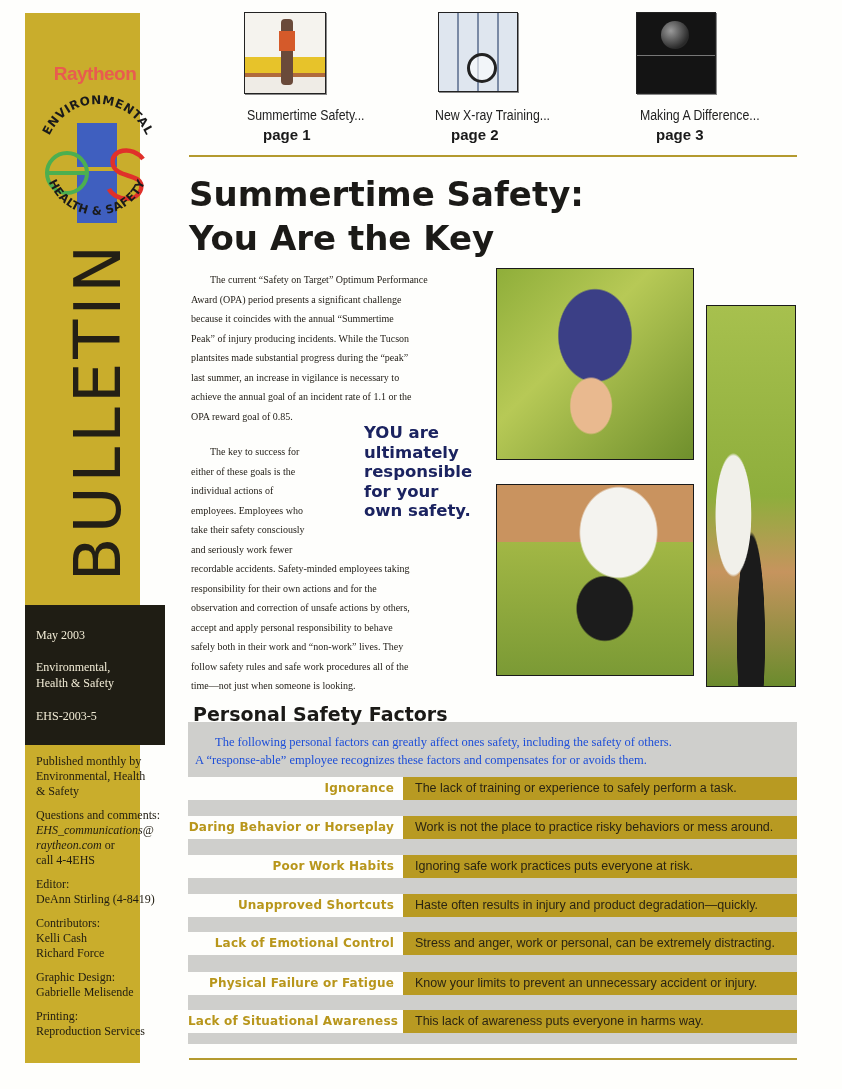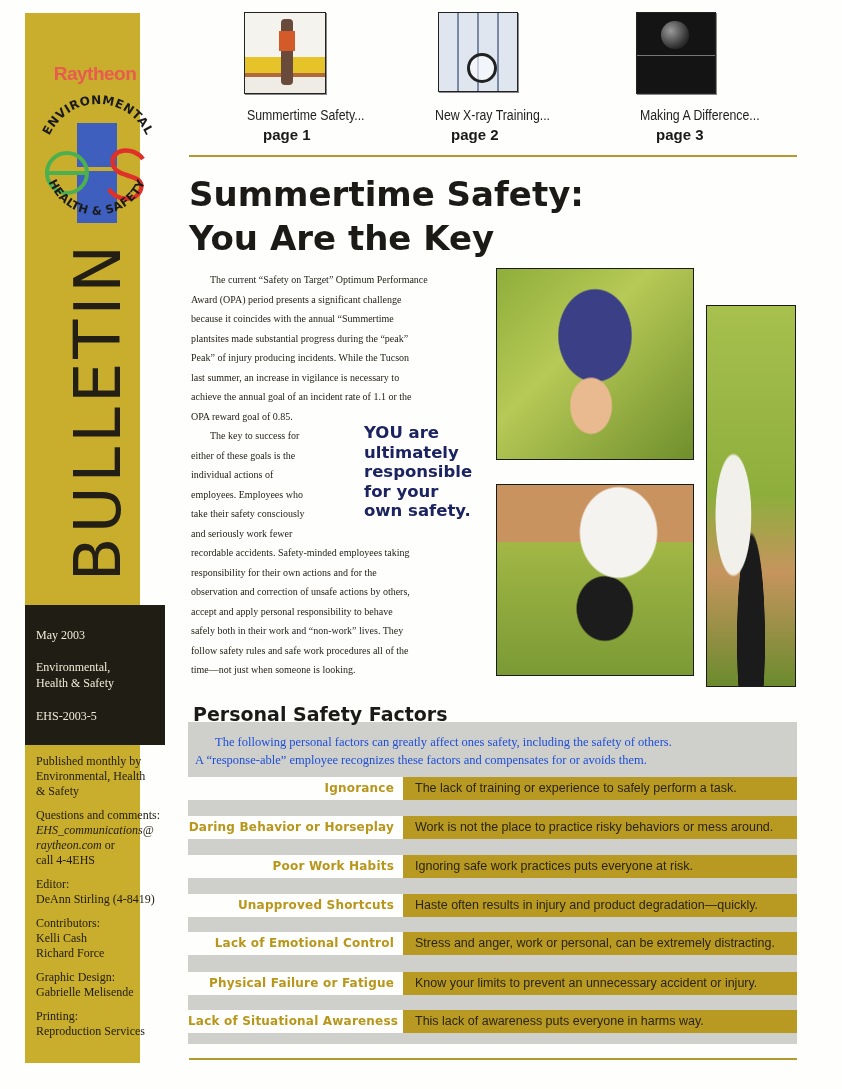--- a/index.html
+++ b/index.html
@@ -192,29 +192,29 @@
 
 <div class="headline">
   <div>Summertime Safety:</div>
   <div>You Are the Key</div>
 </div>
 
 <div class="body-text" style="left:191px; top:270px; width:300px;">
   <div style="padding-left:19px;">The current “Safety on Target” Optimum Performance</div>
   <div>Award (OPA) period presents a significant challenge</div>
   <div>because it coincides with the annual “Summertime</div>
+  <div>Peak” of injury producing incidents. While the Tucson</div>
   <div>plantsites made substantial progress during the “peak”</div>
-  <div>Peak” of injury producing incidents. While the Tucson</div>
   <div>last summer,  an increase in vigilance is necessary to</div>
   <div>achieve the annual goal of an incident rate of 1.1 or the</div>
   <div>OPA reward goal of 0.85.</div>
 </div>
 
 <div class="body-text" style="left:191px; top:426px; width:300px;">
-  <div style="padding-left:19px;">The key to success for</div>
+  <div style="padding-left:19px;margin-top:16px;">The key to success for</div>
   <div>either of these goals is the</div>
   <div>individual actions of</div>
   <div>employees. Employees who</div>
   <div>take their safety consciously</div>
   <div>and seriously work fewer</div>
   <div>recordable accidents. Safety-minded employees taking</div>
   <div>responsibility for their own actions and for the</div>
   <div>observation and correction of unsafe actions by others,</div>
   <div>accept and apply personal responsibility to behave</div>
   <div>safely both in their work and “non-work” lives. They</div>

